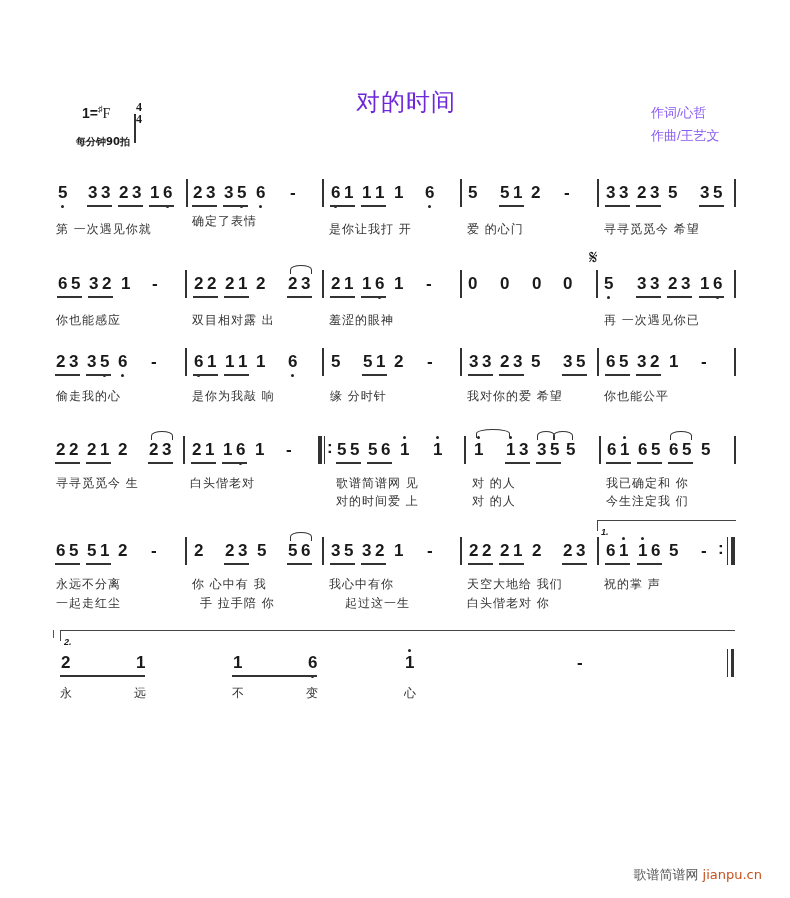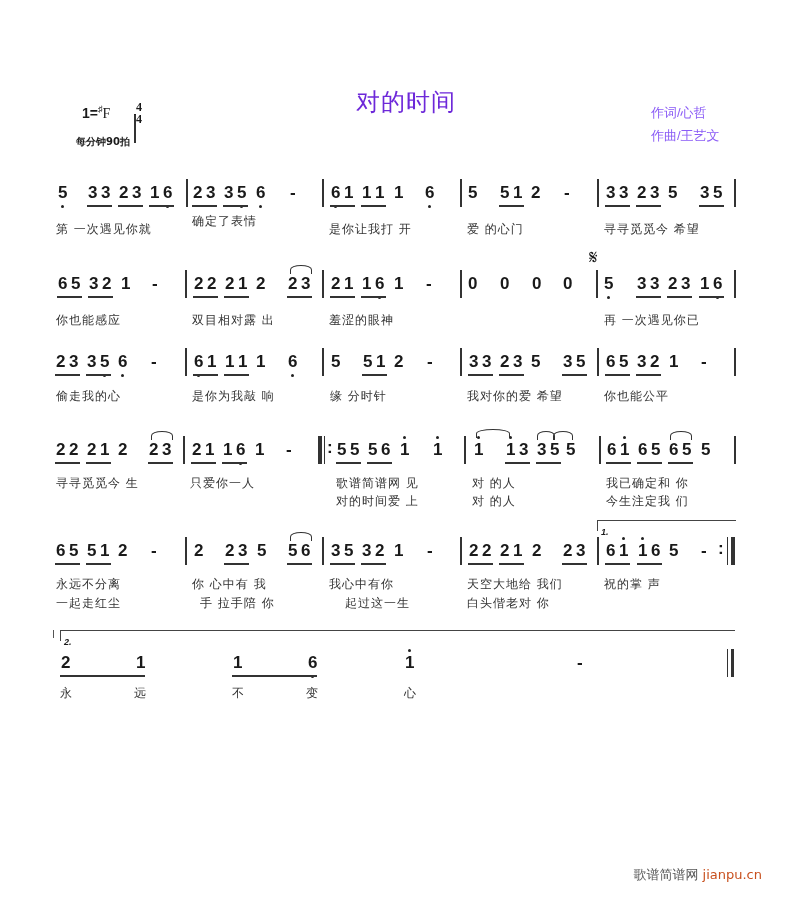--- a/index.html
+++ b/index.html
@@ -261,21 +261,21 @@
   <span class="n" style="left:669px">6</span>
     <span class="n" style="left:682px">5</span>
   <span class="n" style="left:701px">5</span>
   <div class="slur" style="left:670px;top:-9px;width:20px"></div>
   <div class="ul" style="left:606px;top:22px;width:25px"></div>
     <div class="ul" style="left:637px;top:22px;width:25px"></div>
     <div class="ul" style="left:668px;top:22px;width:25px"></div>
   <div class="bar" style="left:734px;top:-4px"></div>
 
   <span class="lyr" style="left:56px;top:35px">寻寻觅觅今 生</span>
-  <span class="lyr" style="left:190px;top:35px">只爱你一人</span>
+  <span class="lyr" style="left:190px;top:35px">白头偕老对</span>
   <span class="lyr" style="left:336px;top:35px">歌谱简谱网 见</span>
   <span class="lyr" style="left:472px;top:35px">对 的人</span>
   <span class="lyr" style="left:606px;top:35px">我已确定和 你</span>
   <span class="lyr" style="left:336px;top:53px">对的时间爱 上</span>
   <span class="lyr" style="left:472px;top:53px">对 的人</span>
   <span class="lyr" style="left:606px;top:53px">今生注定我 们</span>
 </div>
 
 <div class="volta" style="left:597px;top:520px;width:138px"><span>1.</span></div>
 

